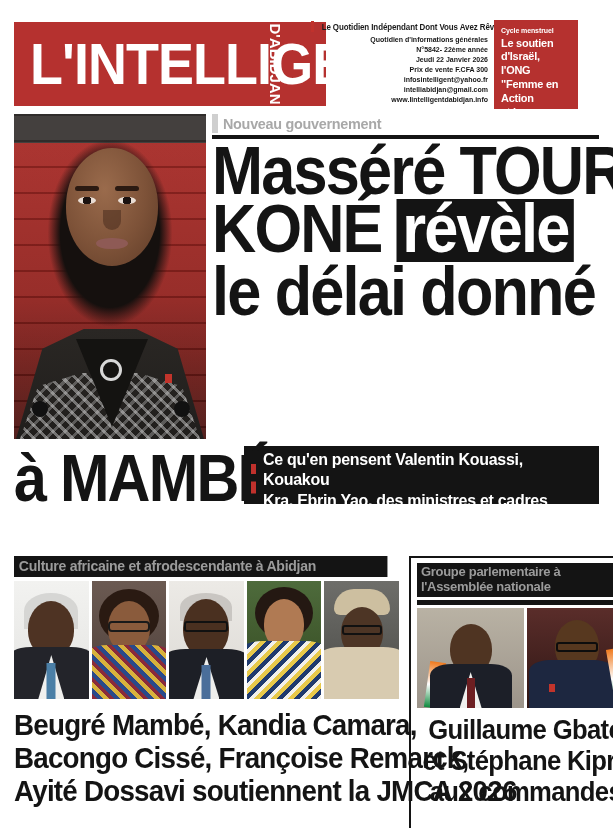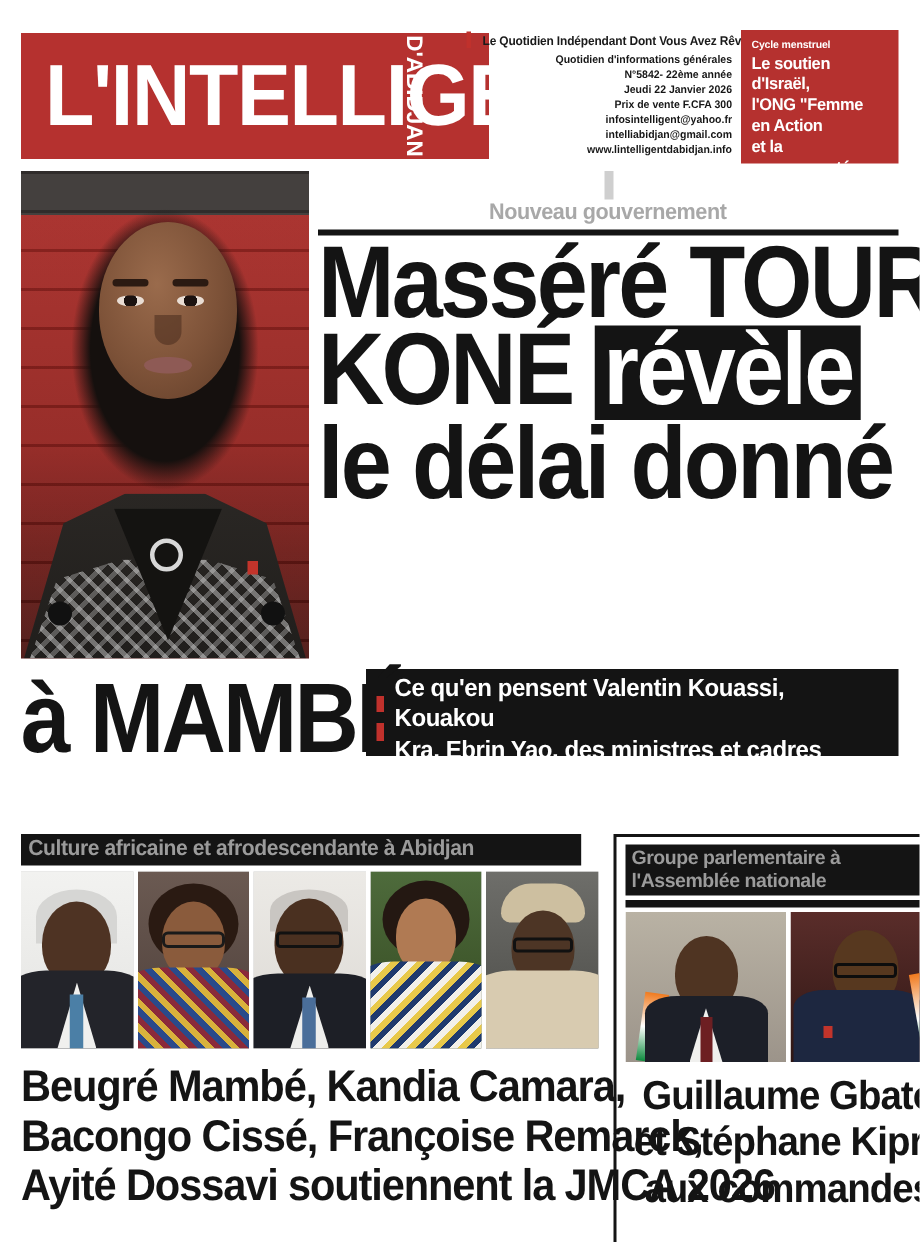--- a/index.html
+++ b/index.html
@@ -69,21 +69,21 @@
   }
   .infolines { flex: 1 1 auto; text-align: right; padding-left: 3px; }
   .infolines div {
     font-weight: 700; font-size: 7.3px; color: #161616;
     line-height: 1.38; white-space: nowrap;
     transform: scaleX(0.96); transform-origin: right center;
   }
 
   .promo-box {
     position: absolute; left: 494px; top: 2px;
-    width: 105px; height: 89px;
+    width: 84px; height: 89px;
     background: #b5312f; color: #fff;
     padding: 7px 6px 4px 7px;
   }
   .promo-kicker {
     font-weight: 700; font-size: 7px; line-height: 1.1;
     margin-bottom: 2px; letter-spacing: -0.1px;
   }
   .promo-title {
     font-weight: 700; font-size: 11.3px; line-height: 1.22;
     letter-spacing: -0.25px;
@@ -162,21 +162,21 @@
     background: #c2342b;
   }
   .lead-photo .mic-l, .lead-photo .mic-r {
     position: absolute; bottom: 22px; width: 16px; height: 16px;
     border-radius: 50%; background: #111;
   }
   .lead-photo .mic-l { left: 18px; }
   .lead-photo .mic-r { right: 16px; }
 
   .lead-text { position: absolute; left: 212px; top: 0; width: 387px; }
-  .kicker-row { display: flex; align-items: center; flex-direction: column; }
+  .kicker-row { display: flex; align-items: flex-end; }
   .kicker-bar { width: 6px; height: 19px; background: #cfcfcf; flex: 0 0 auto; }
   .kicker-text {
     font-family: "Liberation Sans Narrow", "Liberation Sans", sans-serif;
     font-weight: 700; font-size: 15px; color: #a8a8a8;
     letter-spacing: -0.3px; margin-left: 5px; line-height: 1.2;
     transform: scaleX(0.96); transform-origin: left top;
   }
   .rule { height: 4px; background: #141414; margin-top: 2px; }
   .headline {
     font-family: "Liberation Sans Narrow", "Liberation Sans", sans-serif;

